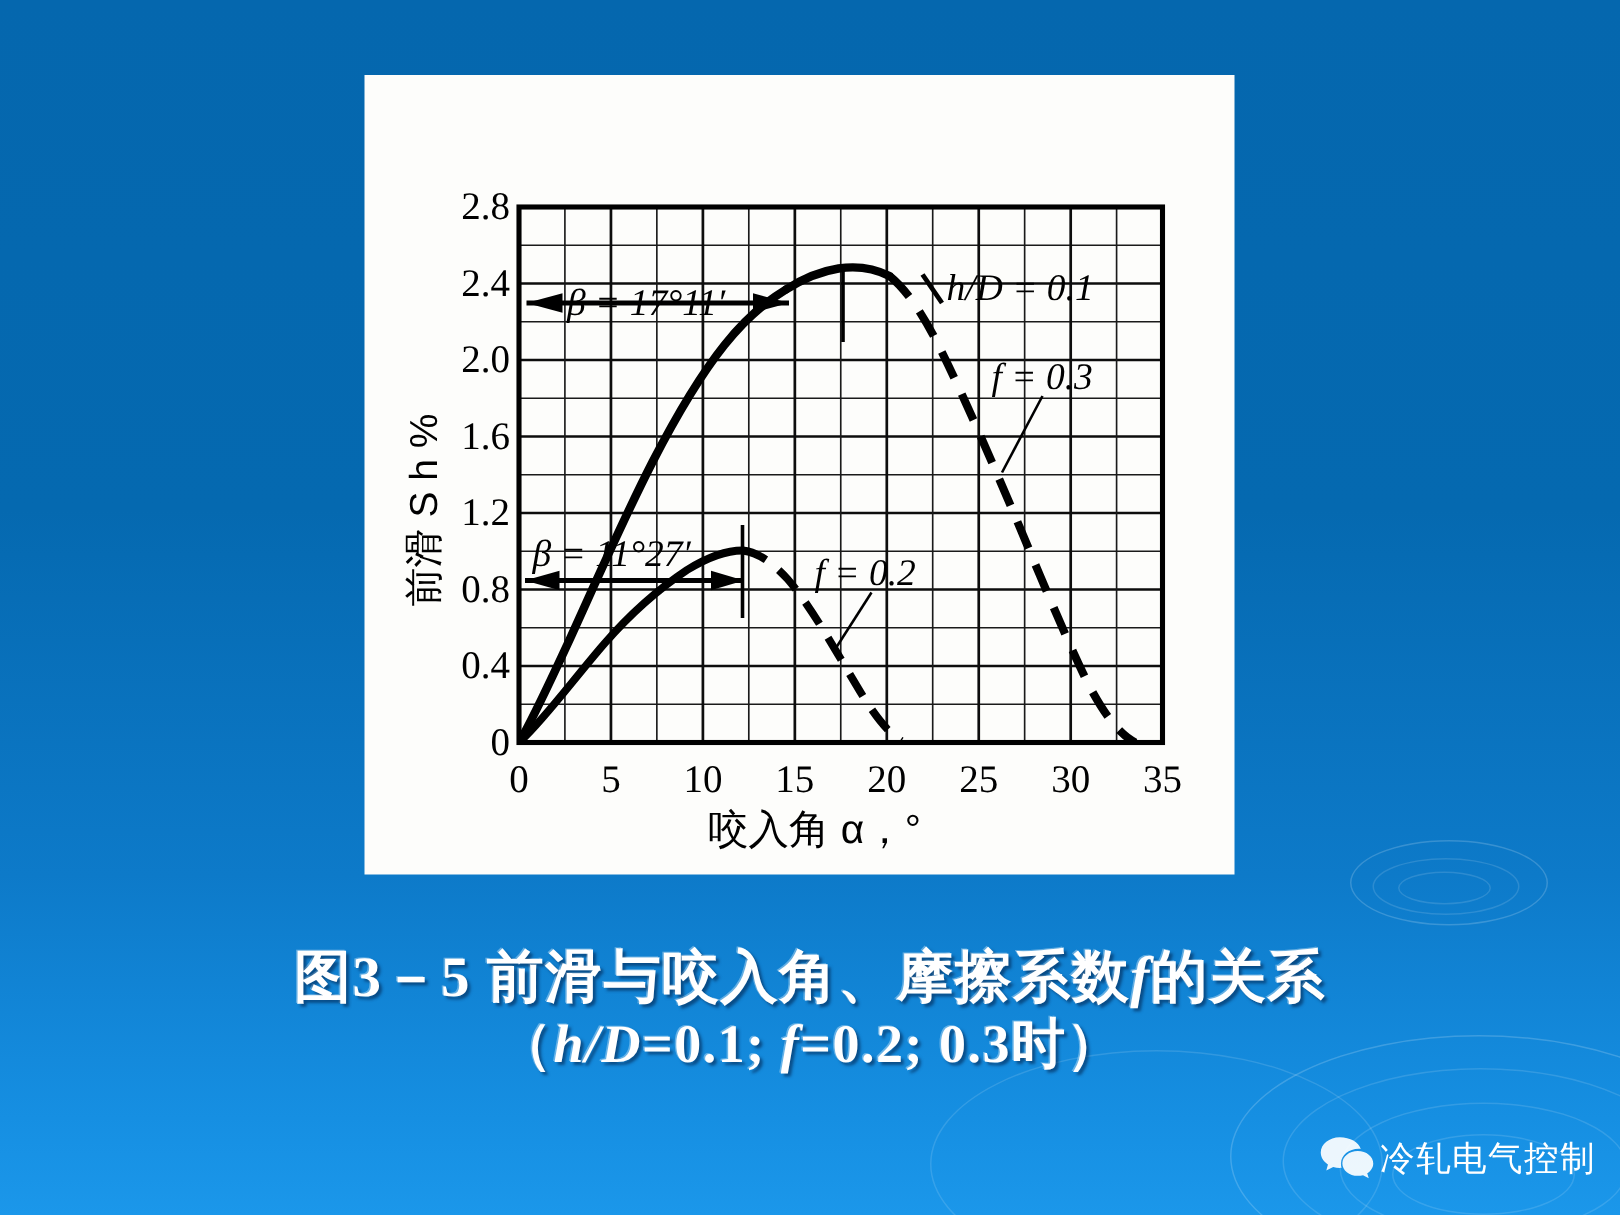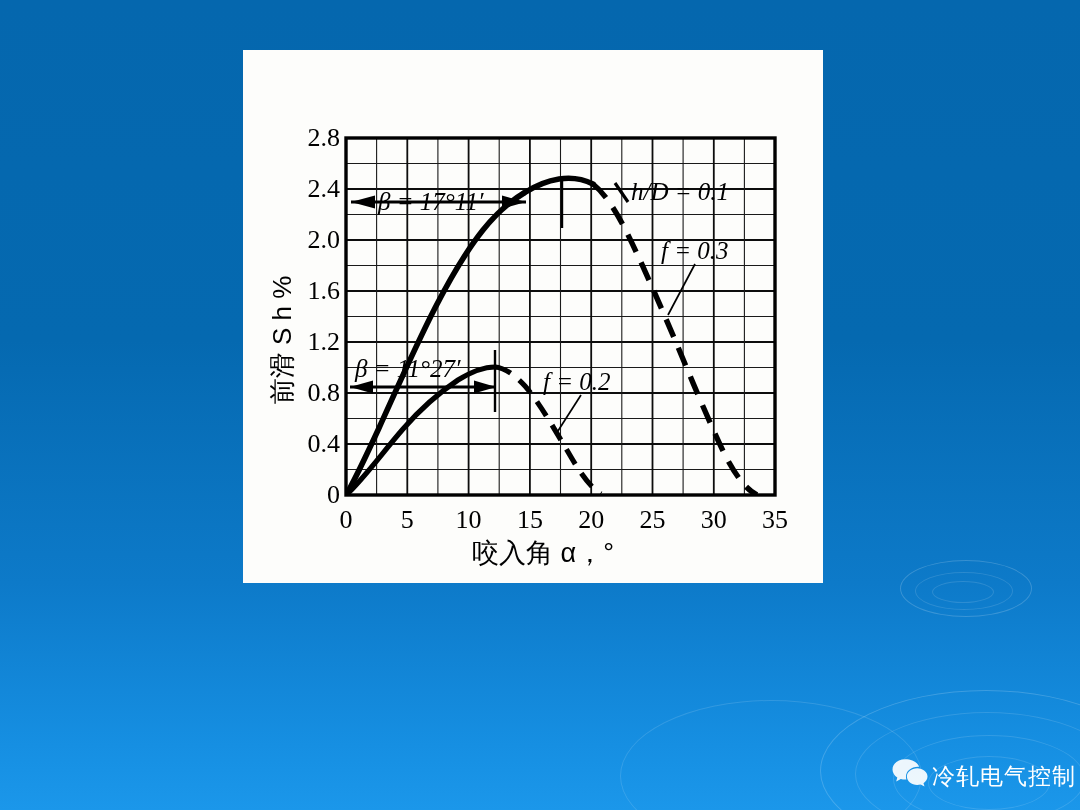--- a/index.html
+++ b/index.html
@@ -73,24 +73,24 @@
                  -1px -1px 0px rgba(255,255,255,0.35);
     letter-spacing: 1px;
   }
   #caption .line1 { font-size: 38px; display: block; }
   #caption .line2 { font-size: 36px; display: block; }
   .it { font-style: italic; }
 
   
   #watermark {
     position: absolute;
-    right: 4px;
+    right: 16px;
     bottom: 18px;
     display: flex;
-    align-items: flex-end;
+    align-items: flex-start;
     gap: 3px;
   }
   #watermark .wm-text {
     color: #ffffff;
     font-size: 23px;
     font-family: "Liberation Sans", "DejaVu Sans", sans-serif;
     letter-spacing: 1px;
     white-space: nowrap;
   }
 </style>
@@ -225,20 +225,24 @@
         </g>
 
         <text x="300" y="512" text-anchor="middle" font-family="'Liberation Sans','DejaVu Sans',sans-serif" font-size="27" fill="#000">咬入角 α，°</text>
 
         <text x="48" y="290" text-anchor="middle" transform="rotate(-90 48 290)" font-family="'Liberation Sans','DejaVu Sans',sans-serif" font-size="26" fill="#000">前滑 S h  %</text>
 
       </svg>
     </div>
   </div>
 
+  <div id="caption">
+    <span class="line1"><span>图3－5  前滑与咬入角、摩擦系数</span><span class="it">f</span><span>的关系</span></span>
+    <span class="line2"><span>（</span><span class="it">h/D</span><span>=0.1;  </span><span class="it">f</span><span>=0.2;  0.3时</span><span>）</span></span>
+  </div>
 
   <div id="watermark">
     <span>
       <svg width="38" height="30" viewBox="0 0 38 30" xmlns="http://www.w3.org/2000/svg">
         <path d="M14.2 1.2C7.2 1.2 1.5 5.8 1.5 11.4c0 3.2 1.9 6.1 4.8 8L5.2 23.4l4.6-2.4c1.4.4 2.9.6 4.4.6.4 0 .8 0 1.2-.05-.3-.9-.45-1.85-.45-2.8 0-5.5 5.3-9.9 11.9-9.9.45 0 .9.02 1.33.07C26.8 4.6 21.1 1.2 14.2 1.2z" fill="#ffffff" opacity="0.92"></path>
         <path d="M36.5 18.6c0-4.6-4.6-8.3-10.3-8.3s-10.3 3.7-10.3 8.3c0 4.6 4.6 8.3 10.3 8.3 1.2 0 2.4-.17 3.5-.47l3.8 2-1-3.3c2.4-1.5 4-3.85 4-6.53z" fill="#ffffff" opacity="0.92"></path>
       </svg>
     </span>
     <span class="wm-text">冷轧电气控制</span>
   </div>

